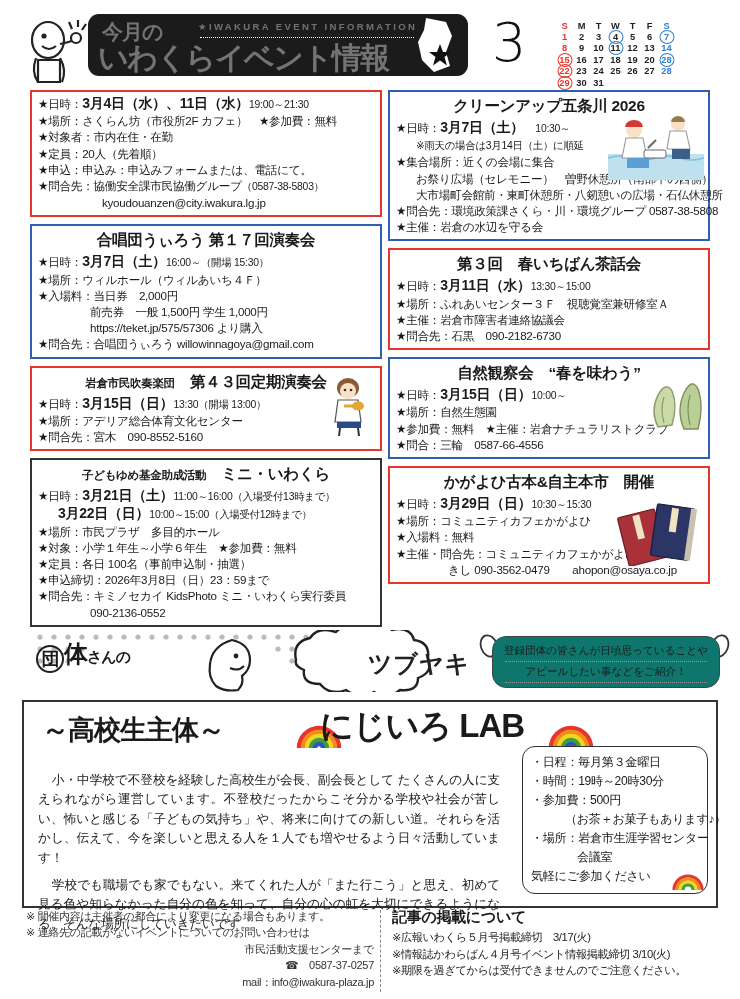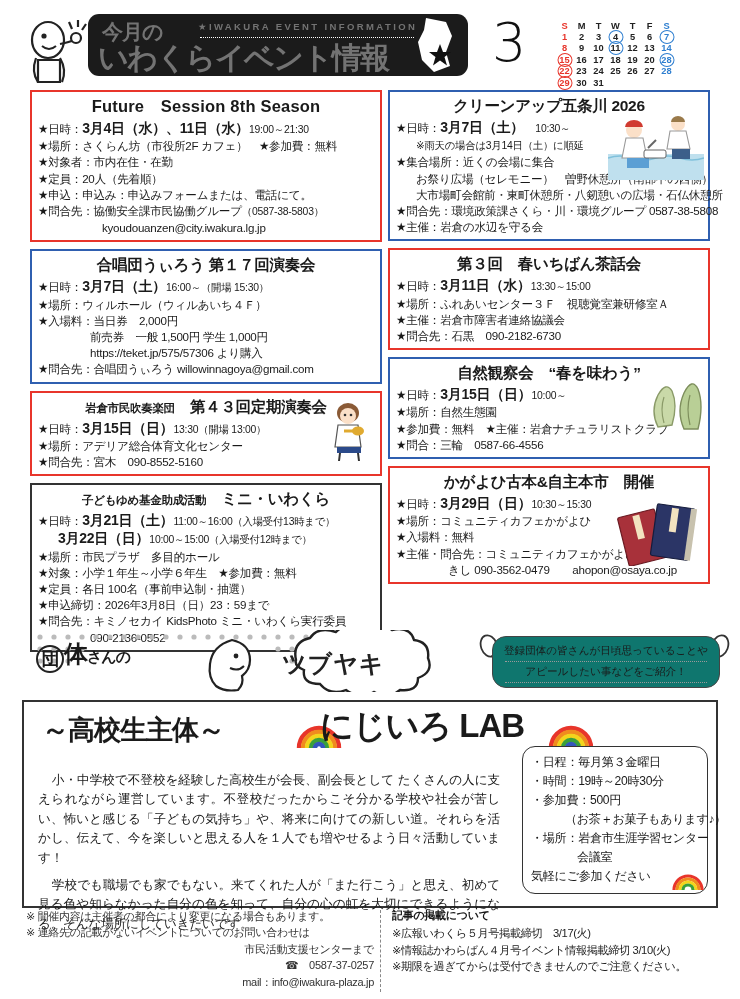--- a/index.html
+++ b/index.html
@@ -92,21 +92,21 @@
   .tsub { position:absolute; left:14px; top:630px; width:716px; height:66px; }
   .dotband { position:absolute; left:20px; top:2px; width:300px; height:36px; }
   .dantai { position:absolute; left:22px; top:8px; font-size:24px; font-weight:bold; letter-spacing:-1px;}
   .dantai .circ {
     display:inline-block; border:2.2px solid #222; border-radius:50%;
     width:28px; height:28px; line-height:24px; text-align:center; font-size:18px;
     vertical-align:-3px;
   }
   .dantai .sn { font-size:15px; }
   .bubble-txt {
-    position:absolute; left:268px; top:18px; width:188px; text-align:left;
+    position:absolute; left:268px; top:18px; width:188px; text-align:right;
     font-size:24px; font-weight:bold; letter-spacing:1px; color:#222;
     font-family:"DejaVu Sans",sans-serif;
   }
   .note-box {
     position:absolute; left:478px; top:6px; width:228px; height:52px;
     border:1.4px solid #444; border-radius:14px; background:#0f766e;
   }
   .note-l1, .note-l2 { position:absolute; width:100%; text-align:center; font-size:10.6px; }
   .note-l1 { top:7px; }
   .note-l2 { top:28px; }
@@ -133,21 +133,21 @@
   .info-card .il.p1 { padding-left:34px; }
   .info-card .il.p2 { padding-left:46px; }
 
   
   .foot { position:absolute; top:908px; left:0; width:740px; height:112px; }
   .foot-l { position:absolute; left:26px; top:0; width:348px; }
   .foot-l .fl { font-size:11px; line-height:16.4px; letter-spacing:-0.3px; color:#333; white-space:nowrap;}
   .foot-l .fl.in { padding-left:16px;text-align:right; }
   .foot-div { position:absolute; left:380px; top:2px; height:82px; border-left:1.4px dashed #888; }
   .foot-r { position:absolute; left:392px; top:0; width:340px; }
-  .foot-r h4 { margin:0 0 2px 0; font-size:11px; font-weight:bold; letter-spacing:-0.3px;}
+  .foot-r h4 { margin:0 0 2px 0; font-size:15px; font-weight:bold; letter-spacing:-0.3px;}
   .foot-r .fl { font-size:11.2px; line-height:16.6px; letter-spacing:-0.4px; color:#222; white-space:nowrap;}
 </style>
 </head>
 <body>
 
 <div class="page">
 
   <div class="header">
 
     <svg class="mascot" viewBox="0 0 70 66">
@@ -232,21 +232,20 @@
               <td class="sat"></td>
             </tr>
           </tbody>
         </table>
     </div>
   </div>
 
   <div class="cols">
     <div class="col-l" id="col-left">
         <div class="ebox" style="border-color: rgb(232, 53, 43);">
-          <h3 class=" eng">Future　Session 8th Season</h3>
           <div class="ln">★日時：<span class="big">3月4日（水）、11日（水）</span><span class="sm">19:00～21:30</span></div>
           <div class="ln">★場所：さくらん坊（市役所2F カフェ）　★参加費：無料</div>
           <div class="ln">★対象者：市内在住・在勤</div>
           <div class="ln">★定員：20人（先着順）</div>
           <div class="ln">★申込：申込み：申込みフォームまたは、電話にて。</div>
           <div class="ln">★問合先：協働安全課市民協働グループ<span class="sm">（0587-38-5803）</span></div>
           <div class="ln ind3">kyoudouanzen@city.iwakura.lg.jp</div>
         </div>
         <div class="ebox" style="border-color: rgb(47, 95, 176);">
           <h3>合唱団うぃろう 第１７回演奏会</h3>

